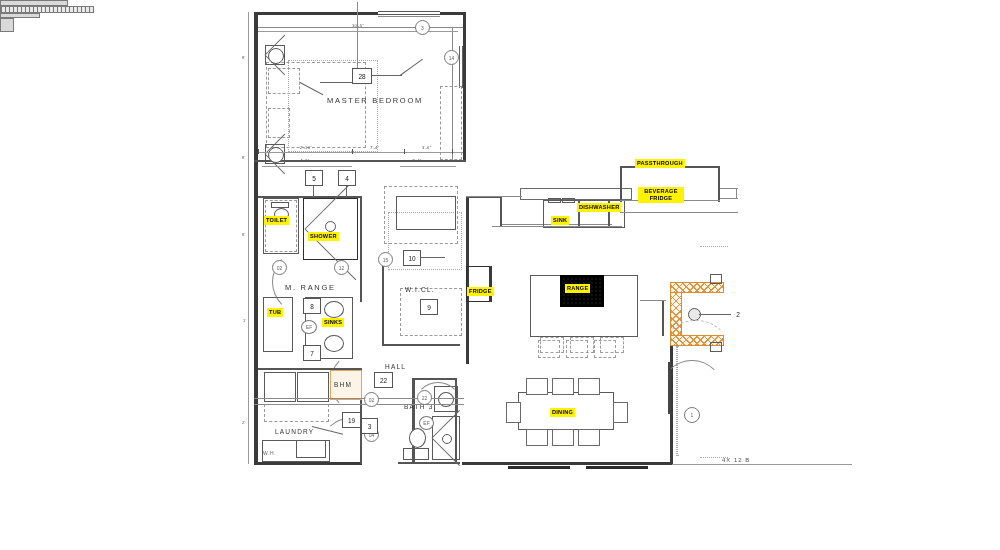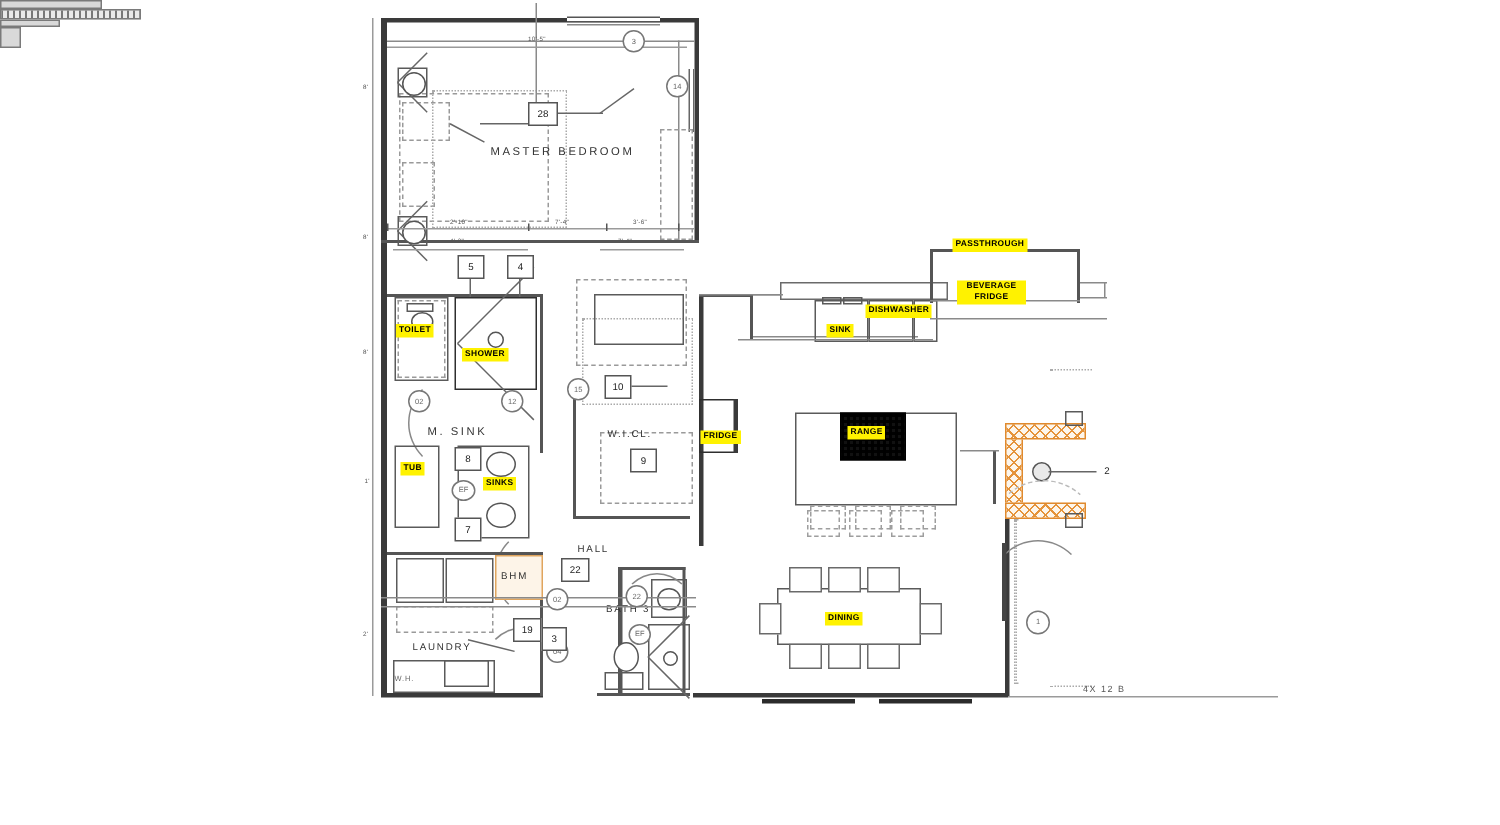--- a/index.html
+++ b/index.html
@@ -158,21 +158,21 @@
   <div class="box dash" style="left:265px;top:200px;width:32px;height:52px;"></div>
   <div class="ell" style="left:274px;top:208px;width:13px;height:11px;"></div>
   <div class="box" style="left:271px;top:202px;width:18px;height:6px;"></div>
   <div class="tag" style="left:264px;top:216px;">TOILET</div>
 
   <div class="box thick" style="left:303px;top:198px;width:55px;height:62px;"></div>
   <div class="xbrace" style="left:305px;top:200px;width:51px;height:58px;"></div>
   <div class="circ" style="left:325px;top:221px;width:9px;height:9px;"></div>
   <div class="tag" style="left:308px;top:232px;">SHOWER</div>
 
-  <div class="rname" style="left:285px;top:283px;">M. SINK</div>
+  <div class="rname" style="left:285px;top:283px;">M. RANGE</div>
   <div class="bub" style="left:272px;top:260px;width:13px;height:13px;">02</div>
   <div class="bub" style="left:334px;top:260px;width:13px;height:13px;">12</div>
   <div class="arc" style="left:272px;top:250px;width:62px;height:62px;border-color:transparent transparent transparent #888;"></div>
 
   <div class="box" style="left:263px;top:297px;width:30px;height:55px;"></div>
   <div class="tag" style="left:267px;top:308px;">TUB</div>
 
   <div class="box" style="left:305px;top:297px;width:48px;height:62px;"></div>
   <div class="ell" style="left:324px;top:301px;width:18px;height:15px;"></div>
   <div class="ell" style="left:324px;top:335px;width:18px;height:15px;"></div>

